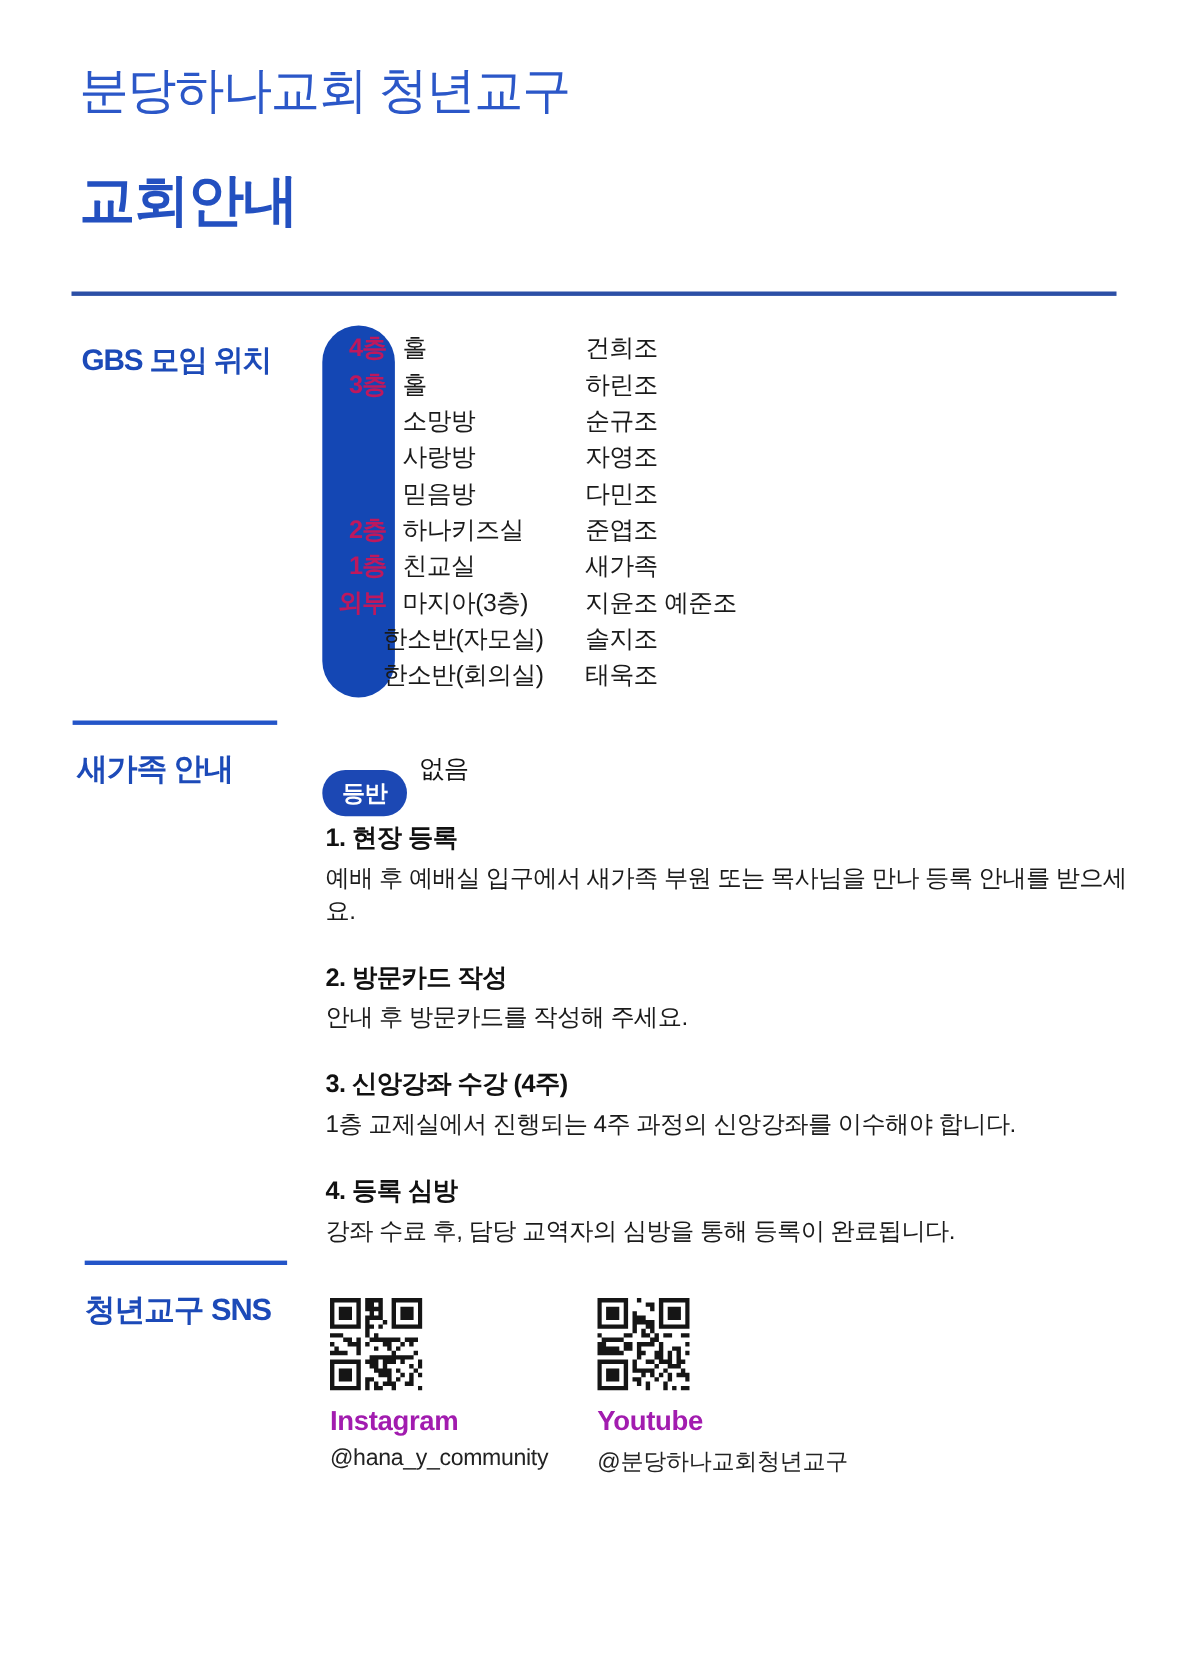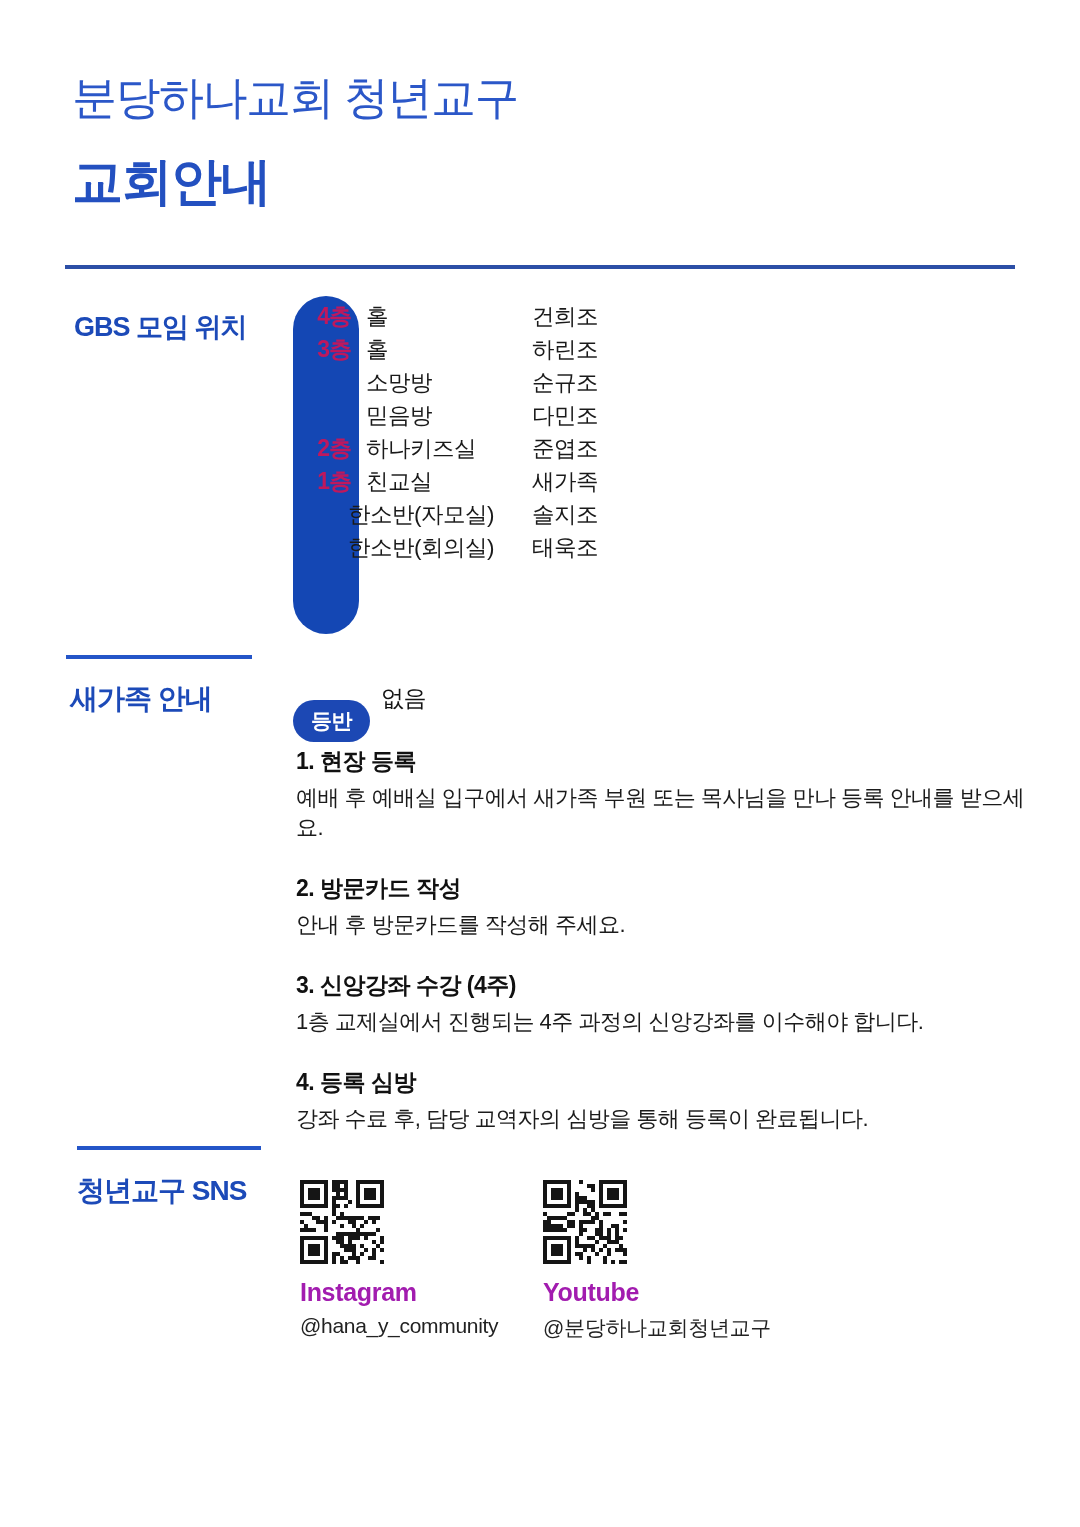--- a/index.html
+++ b/index.html
@@ -5,21 +5,21 @@
   * { margin:0; padding:0; box-sizing:border-box; }
   html,body { background:#ffffff; }
   #page {
     position:relative; width:1080px; height:1527px; background:#ffffff;
     font-family:"Liberation Sans","DejaVu Sans",sans-serif; color:#1a1a1a;
     overflow:hidden;
   }
 
   
   .subtitle {
-    position:absolute; left:72px; top:68px;
+    position:absolute; left:72px; top:52px;
     font-size:45px; font-weight:500; letter-spacing:-1.5px; color:#2b57c8;
     white-space:nowrap;
   }
   .title {
     position:absolute; left:72px; top:148px;
     font-size:51px; font-weight:700; letter-spacing:-1.5px; color:#2350c0;
     white-space:nowrap;
   }
   .divider { position:absolute; background:#2c4fa6; }
   .divider.full  { left:65px;  top:265px;  width:950px; height:4px; }
@@ -115,32 +115,42 @@
       <span class="room">홀</span>
       <span class="group">하린조</span>
     </div>
     <div class="gbs-row">
       <span class="floor"></span>
       <span class="room">소망방</span>
       <span class="group">순규조</span>
     </div>
     <div class="gbs-row">
       <span class="floor"></span>
+      <span class="room">사랑방</span>
+      <span class="group">자영조</span>
+    </div>
+    <div class="gbs-row">
+      <span class="floor"></span>
       <span class="room">믿음방</span>
       <span class="group">다민조</span>
     </div>
     <div class="gbs-row">
       <span class="floor">2층</span>
       <span class="room">하나키즈실</span>
       <span class="group">준엽조</span>
     </div>
     <div class="gbs-row">
       <span class="floor">1층</span>
       <span class="room">친교실</span>
       <span class="group">새가족</span>
+    </div>
+    <div class="gbs-row">
+      <span class="floor">외부</span>
+      <span class="room">마지아(3층)</span>
+      <span class="group">지윤조 예준조</span>
     </div>
     <div class="gbs-row pull">
       <span class="floor"></span>
       <span class="room">한소반(자모실)</span>
       <span class="group">솔지조</span>
     </div>
     <div class="gbs-row pull">
       <span class="floor"></span>
       <span class="room">한소반(회의실)</span>
       <span class="group">태욱조</span>

